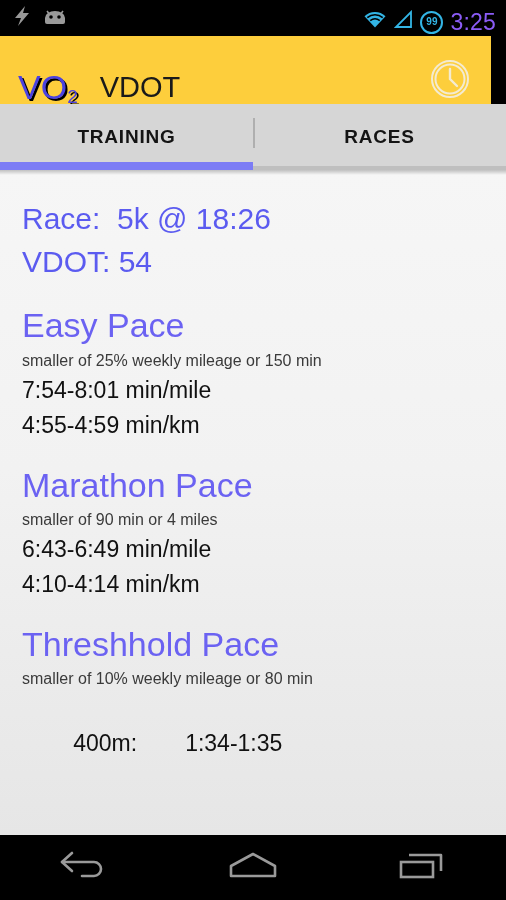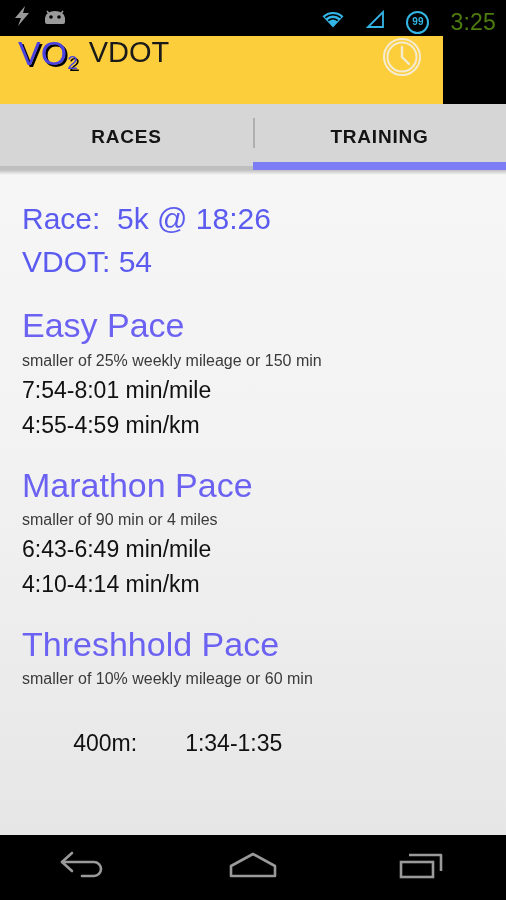--- a/index.html
+++ b/index.html
@@ -11,50 +11,50 @@
   }
   #phone { position:relative; width:506px; height:900px; background:#000; }
 
   
   .statusbar {
     position:absolute; top:0; left:0; width:506px; height:36px;
     background:#000; display:flex; align-items:center;
   }
   .sb-left { display:flex; align-items:center; gap:10px; padding-left:12px; }
   .sb-right {
-    margin-left:auto; display:flex; align-items:center; gap:21px;
+    margin-left:auto; display:flex; align-items:center; gap:7px;
     padding-right:10px;
     margin-top:8px;
   }
   .sb-time {
-    color:#4d7c0f; font-size:23px; letter-spacing:.2px;
+    color:#8b5cf6; font-size:23px; letter-spacing:.2px;
     font-family:"Liberation Sans", sans-serif;
   }
   .batt {
     width:23px; height:23px; border-radius:50%;
     border:2px solid #33B5E5; color:#33B5E5;
     font-size:10px; font-weight:bold;
     display:flex; align-items:center; justify-content:center;
     line-height:1;
   }
 
   
   .actionbar {
-    position:absolute; top:36px; left:0; width:443px; height:68px;
-    background:#FDCE3C; display:flex; align-items:flex-start;
+    position:absolute; top:36px; left:0; width:491px; height:68px;
+    background:#FDCE3C; display:flex; align-items:flex-end;
   }
   .logo {
     margin-left:18px; font-size:34px; line-height:1; font-weight:normal;
     color:#4B42E0; text-shadow: 2px 2px 0 #000;
     font-family:"Liberation Sans", sans-serif;
     display:flex; align-items:baseline;
   }
   .logo .sub { font-size:19px; position:relative; top:4px; }
   .apptitle {
-    margin-left:11px; font-size:29px; color:#1a1a1a;
+    margin-left:22px; font-size:29px; color:#1a1a1a;
     font-family:"Liberation Sans", sans-serif;
   }
   .ab-actions { margin-left:auto; padding-right:18px; display:flex; align-items:center; }
   .clock-btn { width:46px; height:46px; display:flex; align-items:center; justify-content:center; }
 
   
   .tabbar {
     position:absolute; top:104px; left:0; width:506px; height:66px;
     background:#D6D6D6; display:flex;
   }
@@ -163,26 +163,26 @@
             <circle cx="21" cy="21" r="18" fill="none" stroke="#F4EBD0" stroke-width="2"></circle>
             <circle cx="21" cy="21" r="14.5" fill="none" stroke="#F4EBD0" stroke-width="2"></circle>
             <path d="M21 11 L21 21 L28 28" fill="none" stroke="#F4EBD0" stroke-width="2.4" stroke-linecap="round"></path>
           </svg>
         </span>
       </div>
     </div>
   </div>
 
   <div class="tabbar">
+    <div class="tab">
+      <span>TRAINING</span>
+      <span class="tab-indicator"></span>
+    </div>
     <div class="tab inactive">
       <span>RACES</span>
-      <span class="tab-indicator"></span>
-    </div>
-    <div class="tab">
-      <span>TRAINING</span>
       <span class="tab-indicator"></span>
     </div>
     <span class="tab-divider"></span>
   </div>
   <div class="tab-shadow"></div>
 
   <div class="content">
 
     <div class="hdr-line">Race:  5k @ 18:26</div>
     <div class="hdr-line">VDOT: 54</div>
@@ -196,21 +196,21 @@
 
     <div class="section">
       <div class="sec-title">Marathon Pace</div>
       <div class="sec-note">smaller of 90 min or 4 miles</div>
       <div class="sec-row">6:43-6:49 min/mile</div>
       <div class="sec-row">4:10-4:14 min/km</div>
     </div>
 
     <div class="section">
       <div class="sec-title">Threshhold Pace</div>
-      <div class="sec-note">smaller of 10% weekly mileage or 60 min</div>
+      <div class="sec-note">smaller of 10% weekly mileage or 80 min</div>
       <div class="sec-row">
         <span class="lbl">400m:</span><span>1:34-1:35</span>
       </div>
       <div class="sec-row">
         <span class="lbl">800m:</span><span>3:09-3:12</span>
       </div>
 
     </div>
 
   </div>

